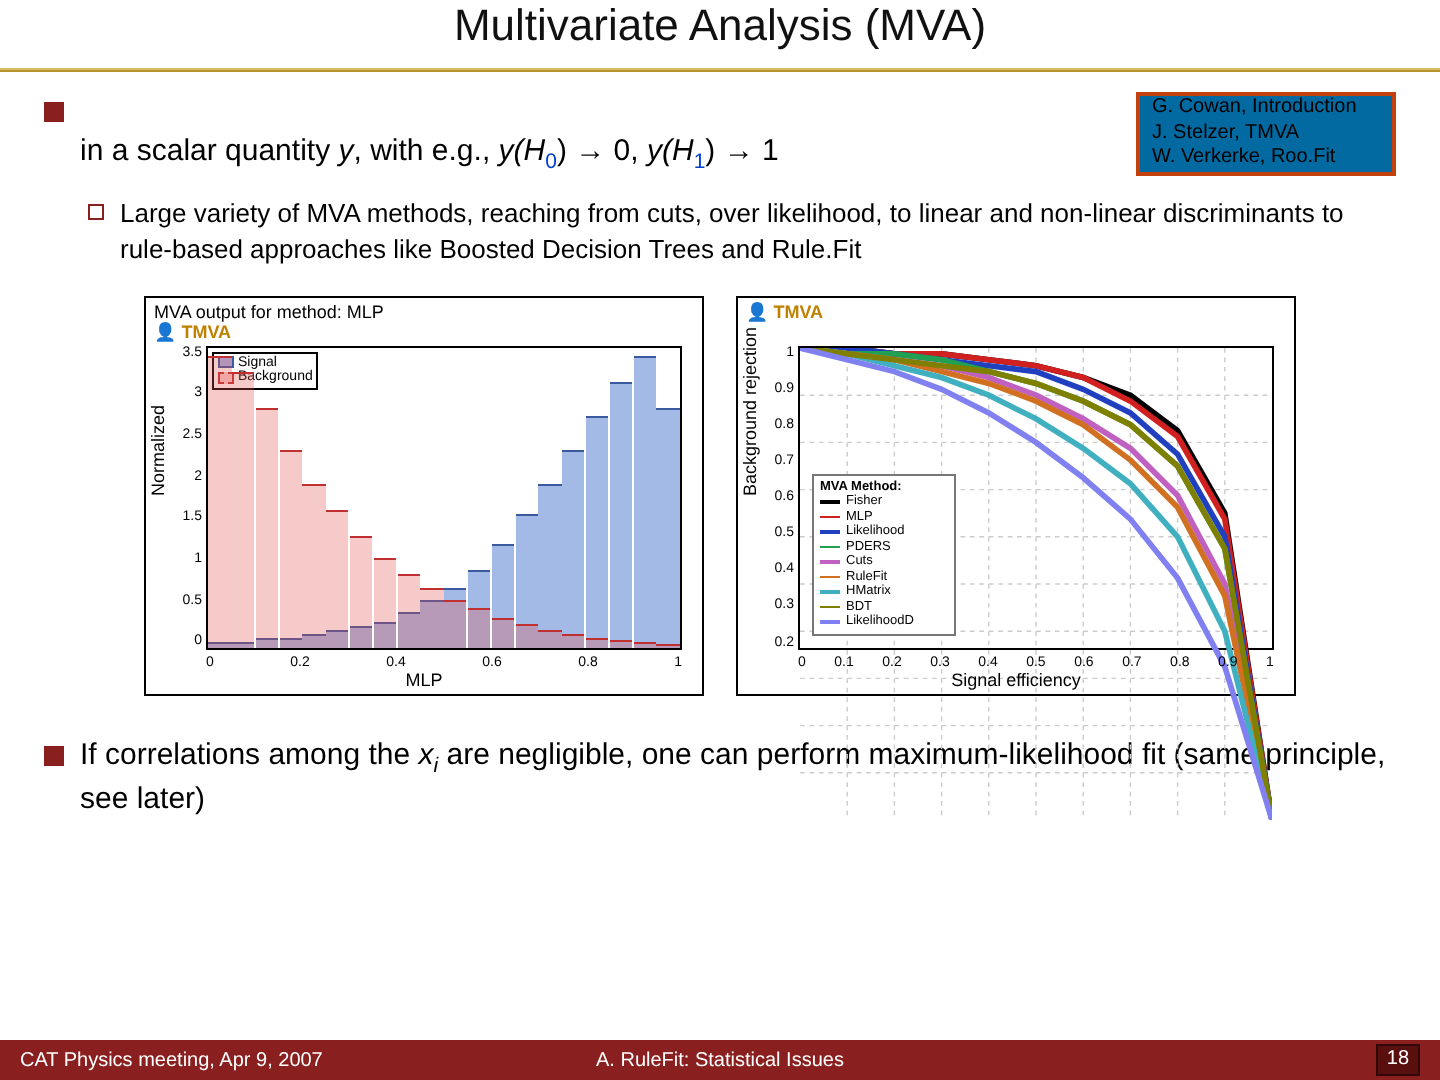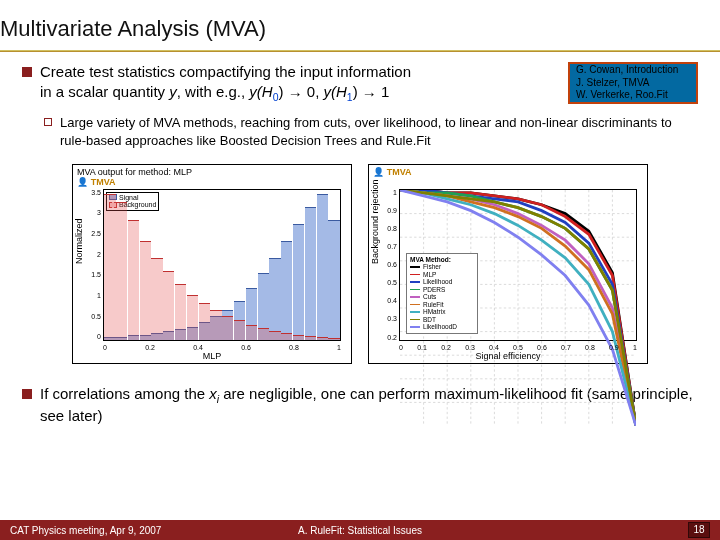--- a/index.html
+++ b/index.html
@@ -4,21 +4,21 @@
 <style>
   * { box-sizing: border-box; margin: 0; padding: 0; }
   body {
     width: 720px;
     height: 540px;
     background: #fff;
     font-family: Arial, Helvetica, sans-serif;
     position: relative;
     overflow: hidden;
   }
-  .title-wrap { padding: 16px 0 4px 0; }
+  .title-wrap { padding: 0 0 4px 0; text-align: center; }
   .title {
     font-size: 22px;
     color: #111;
     font-weight: 400;
   }
   .title-underline {
     height: 2px;
     background: linear-gradient(to bottom,#d0c060 0%,#d0c060 50%,#b89030 50%,#b89030 100%);
     margin: 4px 0 0 0;
   }
@@ -155,21 +155,21 @@
   <div class="title">Multivariate Analysis (MVA)</div>
 </div>
 <div class="title-underline"></div>
 
 <div class="content">
   <div class="main-area">
     <div class="main-left">
       <div class="bullet-row level1">
         <div class="sq"></div>
         <div class="b1-text">
-          <span>Create test statistics compactifying the input information</span><br>
+          <br>
           <span>in a scalar quantity </span><span class="ital">y</span><span>, with e.g., </span><span class="ital"><span>y(H</span></span><sub class="H">0</sub><span>) → 0, </span><span class="ital"><span>y(H</span></span><sub class="H">1</sub><span>) → 1</span>
         </div>
       </div>
     </div>
     <div class="ref-box">
       <div>G. Cowan, Introduction</div>
       <div>J. Stelzer, TMVA</div>
       <div>W. Verkerke, Roo.Fit</div>
     </div>
   </div>

